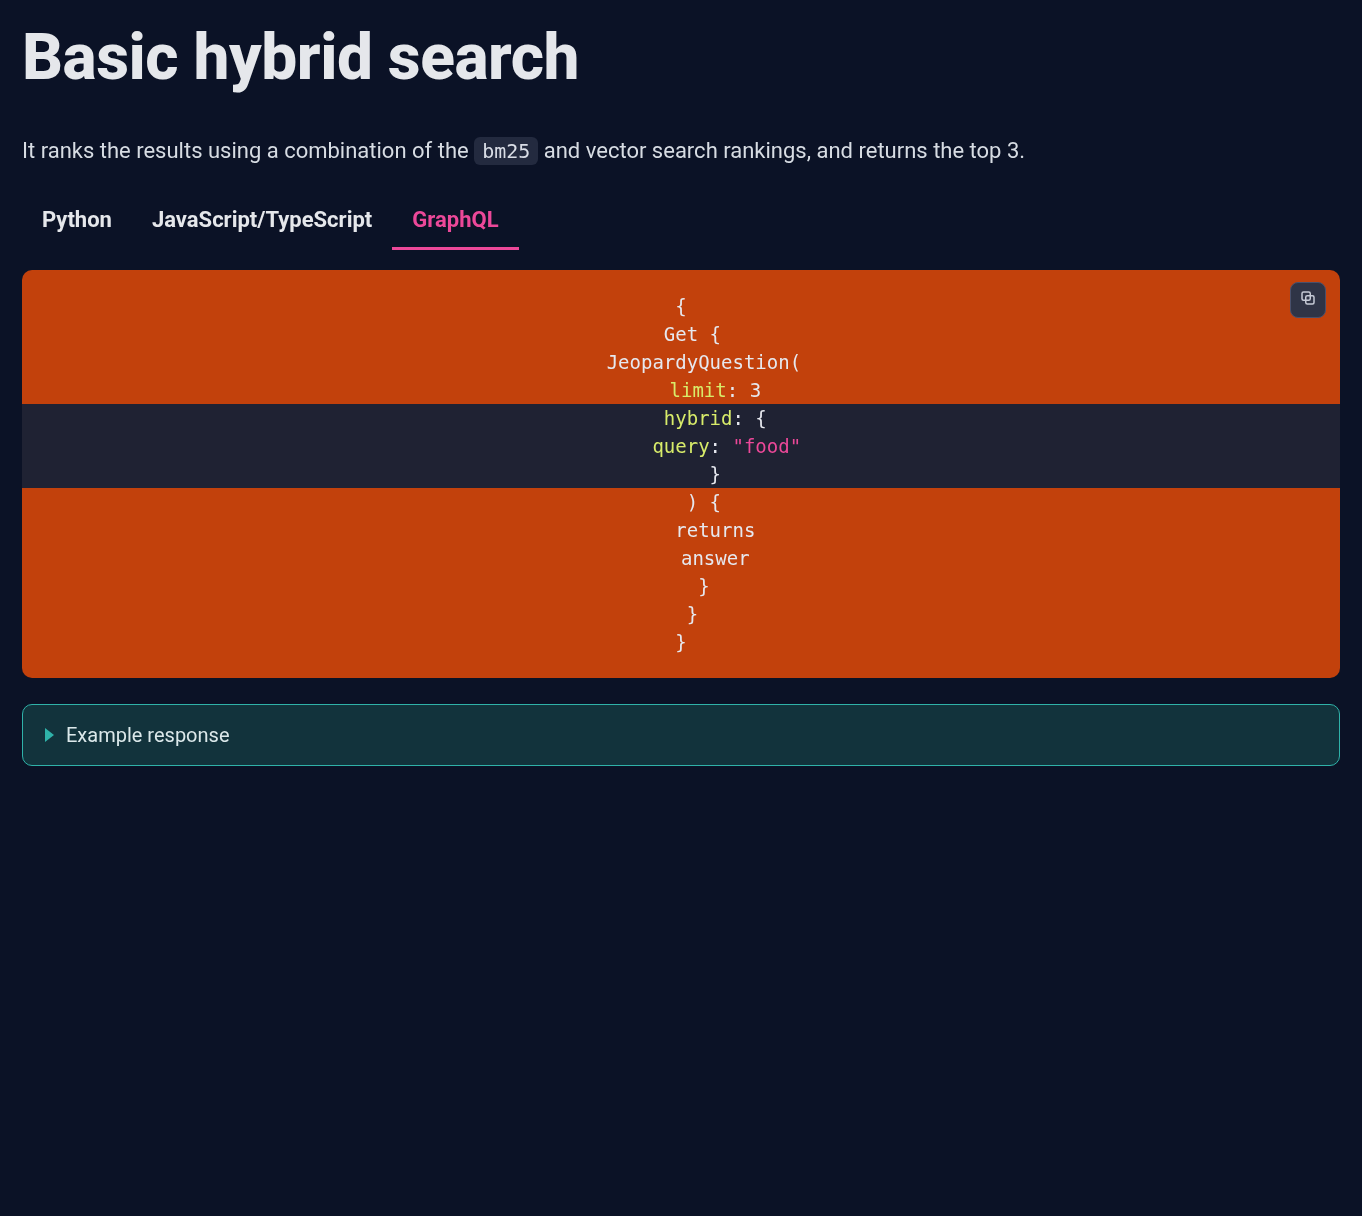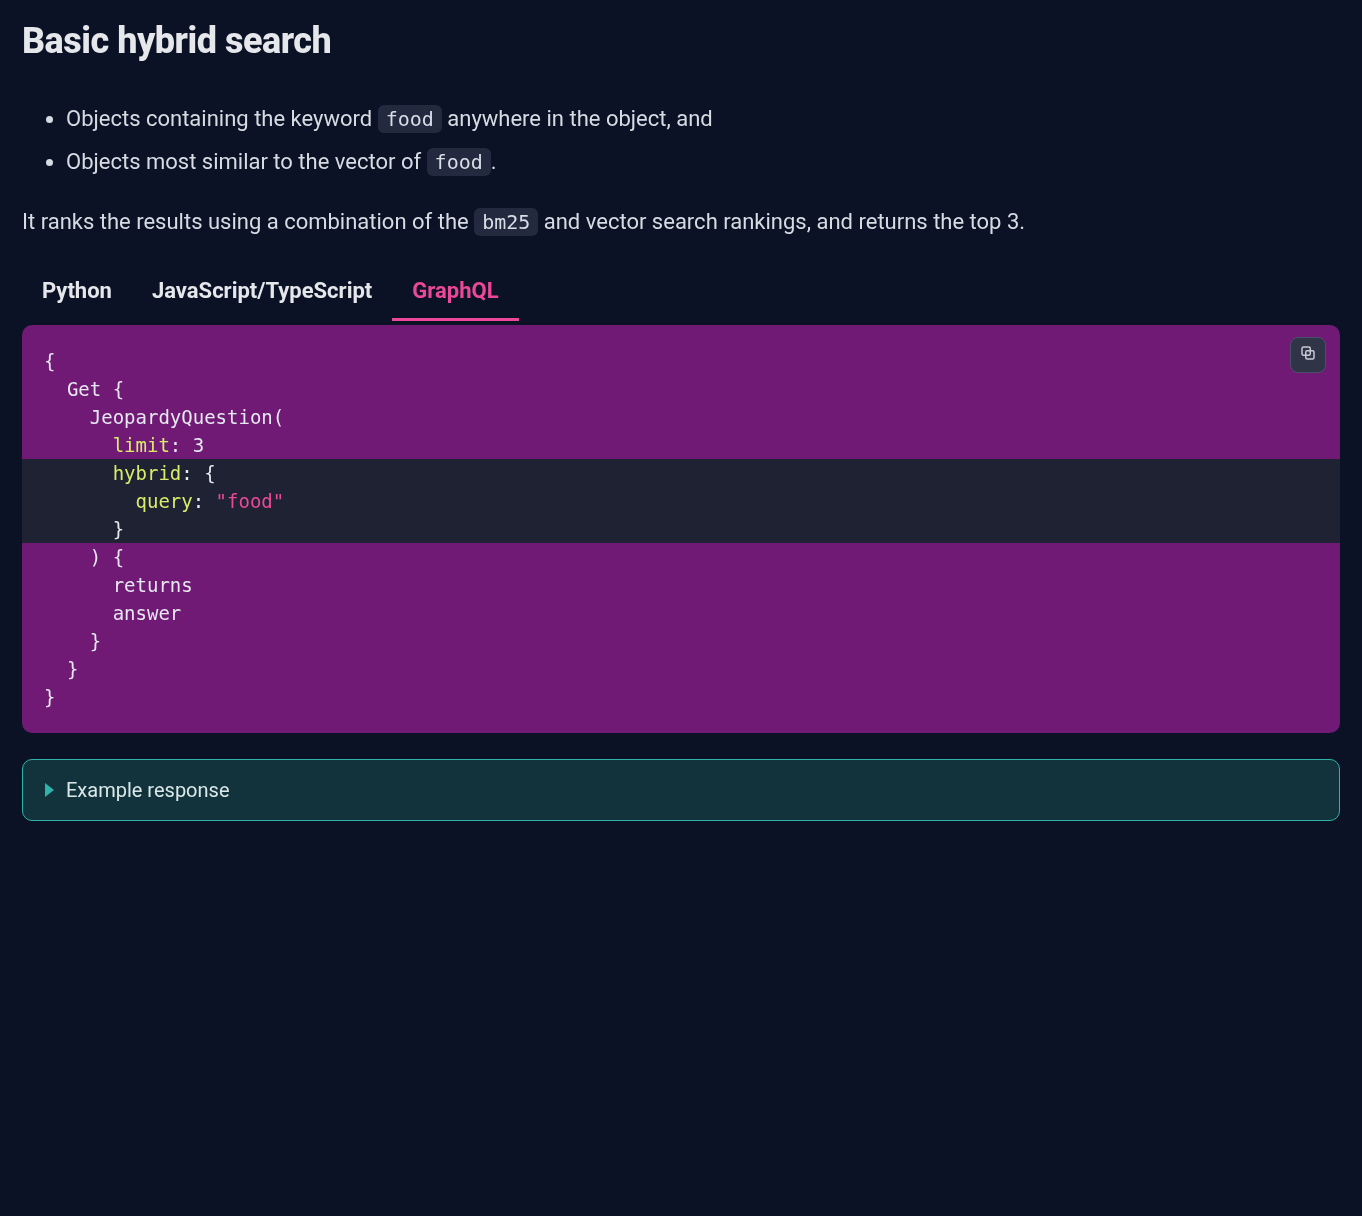--- a/index.html
+++ b/index.html
@@ -9,21 +9,21 @@
     background: #0b1226;
     color: #e2e4ea;
     font-family: -apple-system, BlinkMacSystemFont, "Segoe UI", Roboto, Helvetica, Arial, sans-serif;
     font-size: 16px;
   }
   .page {
     padding: 16px 22px 40px 22px;
     max-width: 1362px;
   }
   h1.title {
-    font-size: 36px;
+    font-size: 64px;
     font-weight: 800;
     color: #e5e7eb;
     margin: 4px 0 40px 0;
     letter-spacing: -0.5px;
   }
   p.body {
     font-size: 22px;
     line-height: 1.45;
     color: #d7dce3;
     margin: 0 0 28px 0;
@@ -70,24 +70,25 @@
     left: -20px;
     right: -20px;
     bottom: 0;
     height: 3px;
     background: #ec4899;
   }
 
   
   .code-block {
     position: relative;
-    margin-top: 4px;
-    background: #701a75;
+    margin-top: 20px;
+    background: #c2410c;
     border-radius: 10px;
     overflow: hidden;
+    text-align: center;
   }
   .code-block pre {
     margin: 0;
     padding: 22px 22px;
     font-family: ui-monospace, SFMono-Regular, Menlo, Consolas, monospace;
     font-size: 19px;
     line-height: 28px;
     white-space: pre;
     color: #e6e8ef;
   }
@@ -146,28 +147,20 @@
 </style>
 </head>
 <body>
 
 <div class="page">
 
   <h1 class="title">Basic hybrid search</h1>
 
 
 
-  <ul class="body-list">
-    <li>
-      <span>Objects containing the keyword </span><code class="inline">food</code><span> anywhere in the object, and</span>
-    </li>
-    <li>
-      <span>Objects most similar to the vector of </span><code class="inline">food</code><span>.</span>
-    </li>
-  </ul>
 
   <p class="body">
     <span>It ranks the results using a combination of the </span><code class="inline">bm25</code><span> and vector search rankings, and returns the top 3.</span>
   </p>
 
   <div class="tabs">
     <div class="tab">Python</div>
     <div class="tab">JavaScript/TypeScript</div>
     <div class="tab active">GraphQL</div>
   </div>

